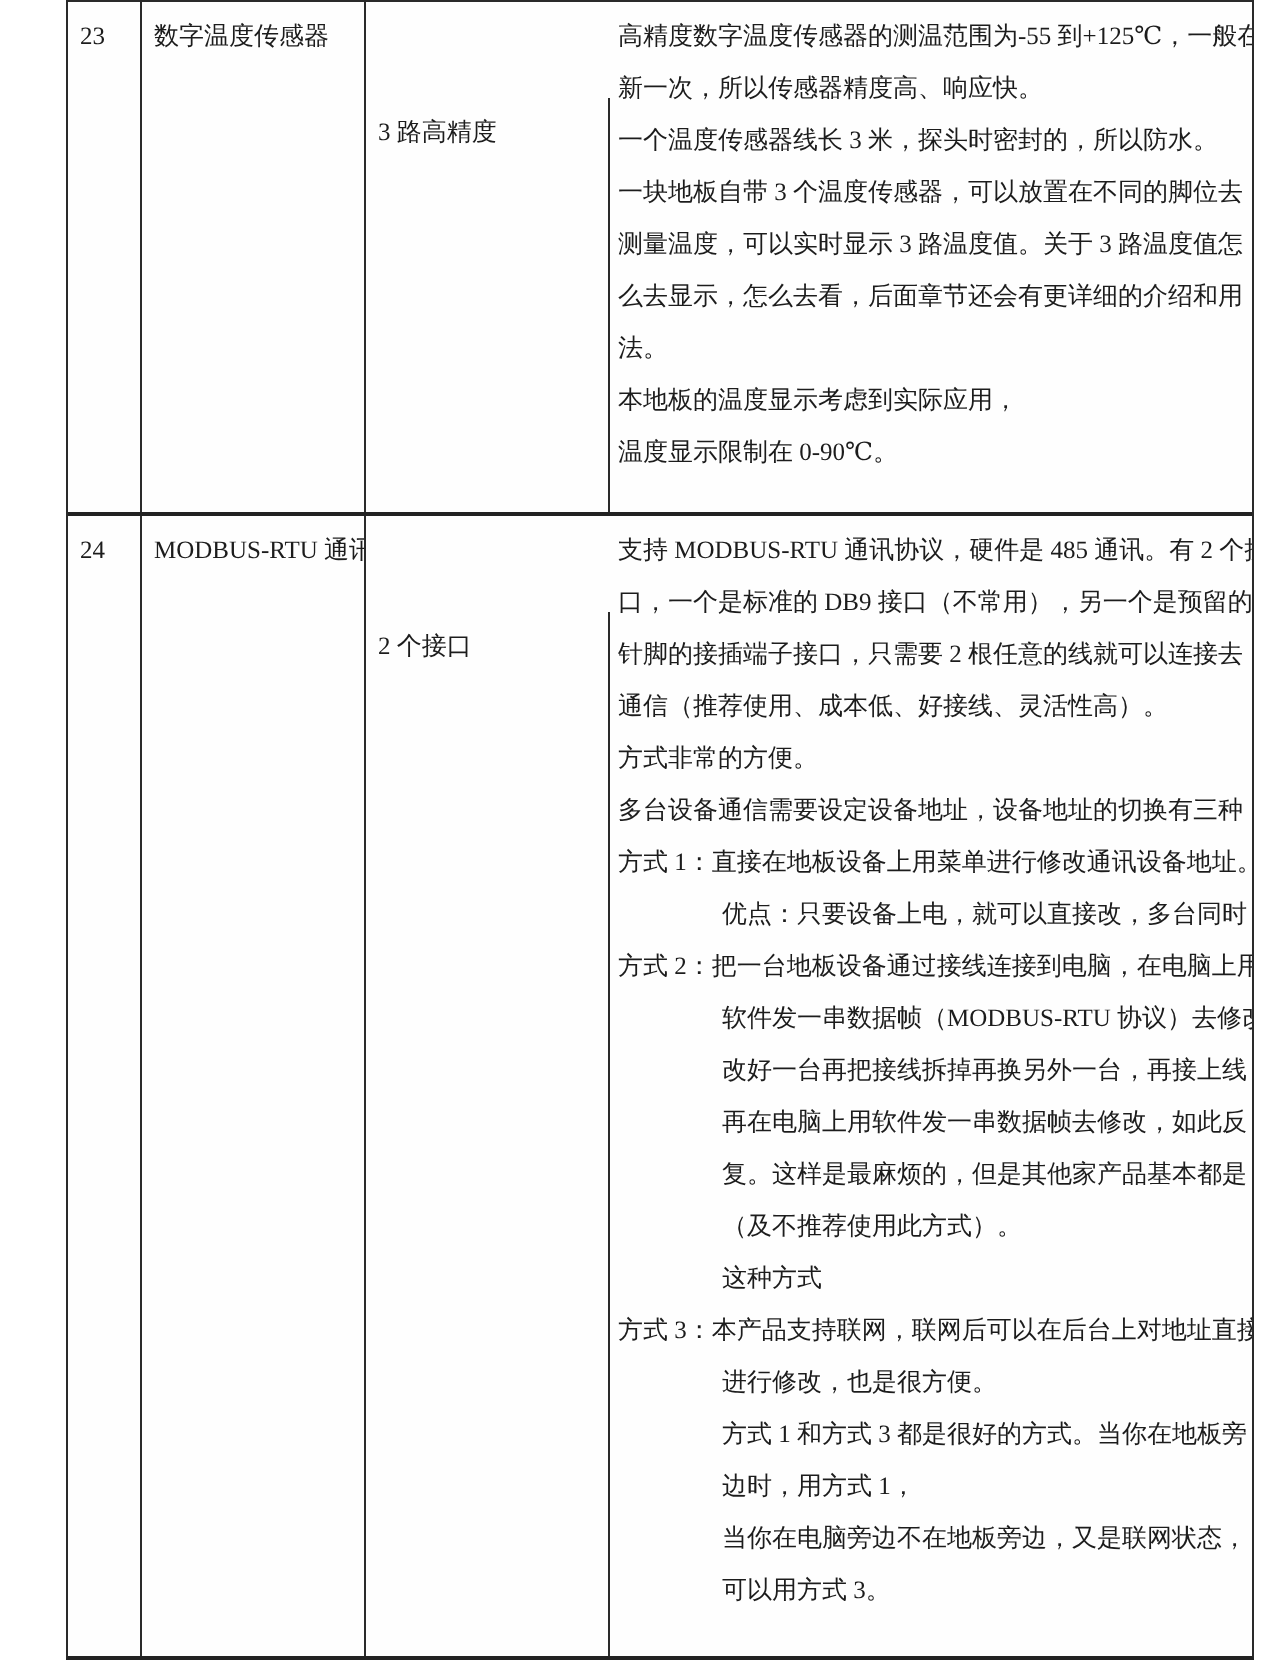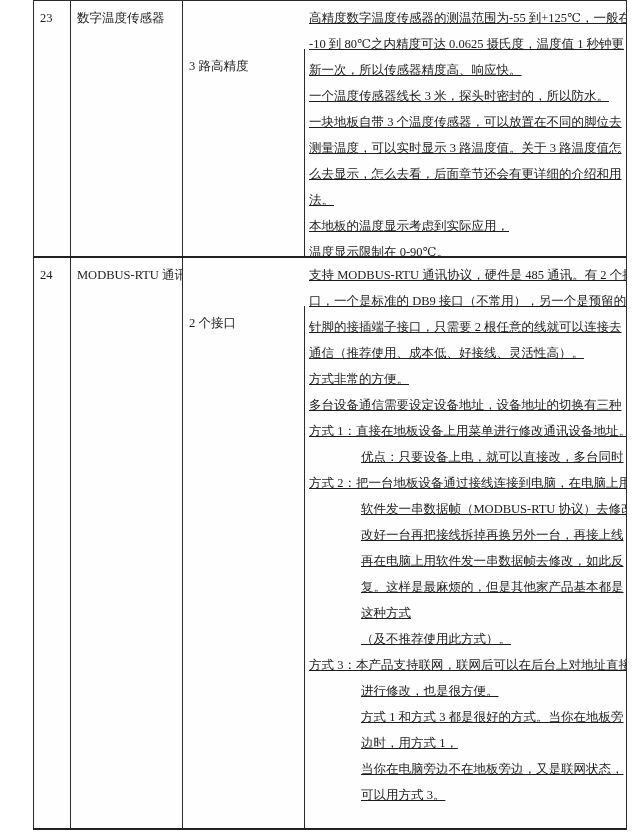--- a/index.html
+++ b/index.html
@@ -49,21 +49,21 @@
     overflow: hidden;
   }
   .cell.last {
     border-right: none;
     padding-left: 4px;
     padding-right: 2px;
   }
   .col-index { width: 37px; }
   .col-name  { width: 112px; }
   .col-spec  { width: 122px; margin-top: 48px; }
-  .col-desc  { flex: 1; text-decoration: underline; }
+  .col-desc  { flex: 1; }
   .line {
     white-space: nowrap;
     height: 26px;
     line-height: 26px;
   }
   .ind {
     padding-left: 52px;
   }
 </style>
 </head>
@@ -76,21 +76,20 @@
       <div class="line">23</div>
     </div>
     <div class="cell col-name">
       <div class="line">数字温度传感器</div>
     </div>
     <div class="cell col-spec">
       <div class="line">3 路高精度</div>
     </div>
     <div class="cell col-desc last">
       <div class="line">高精度数字温度传感器的测温范围为-55 到+125℃，一般在</div>
-      <div class="line">-10 到 80℃之内精度可达 0.0625 摄氏度，温度值 1 秒钟更</div>
       <div class="line">新一次，所以传感器精度高、响应快。</div>
       <div class="line">一个温度传感器线长 3 米，探头时密封的，所以防水。</div>
       <div class="line">一块地板自带 3 个温度传感器，可以放置在不同的脚位去</div>
       <div class="line">测量温度，可以实时显示 3 路温度值。关于 3 路温度值怎</div>
       <div class="line">么去显示，怎么去看，后面章节还会有更详细的介绍和用</div>
       <div class="line">法。</div>
       <div class="line">本地板的温度显示考虑到实际应用，</div>
       <div class="line">温度显示限制在 0-90℃。</div>
     </div>
   </div>
@@ -112,22 +111,22 @@
       <div class="line">通信（推荐使用、成本低、好接线、灵活性高）。</div>
       <div class="line">方式非常的方便。</div>
       <div class="line">多台设备通信需要设定设备地址，设备地址的切换有三种</div>
       <div class="line">方式 1：直接在地板设备上用菜单进行修改通讯设备地址。</div>
       <div class="line ind">优点：只要设备上电，就可以直接改，多台同时</div>
       <div class="line">方式 2：把一台地板设备通过接线连接到电脑，在电脑上用</div>
       <div class="line ind">软件发一串数据帧（MODBUS-RTU 协议）去修改。</div>
       <div class="line ind">改好一台再把接线拆掉再换另外一台，再接上线</div>
       <div class="line ind">再在电脑上用软件发一串数据帧去修改，如此反</div>
       <div class="line ind">复。这样是最麻烦的，但是其他家产品基本都是</div>
+      <div class="line ind">（及不推荐使用此方式）。</div>
       <div class="line ind">这种方式</div>
-      <div class="line ind">（及不推荐使用此方式）。</div>
       <div class="line">方式 3：本产品支持联网，联网后可以在后台上对地址直接</div>
       <div class="line ind">进行修改，也是很方便。</div>
       <div class="line ind">方式 1 和方式 3 都是很好的方式。当你在地板旁</div>
       <div class="line ind">边时，用方式 1，</div>
       <div class="line ind">当你在电脑旁边不在地板旁边，又是联网状态，</div>
       <div class="line ind">可以用方式 3。</div>
     </div>
   </div>
 
 </div>

